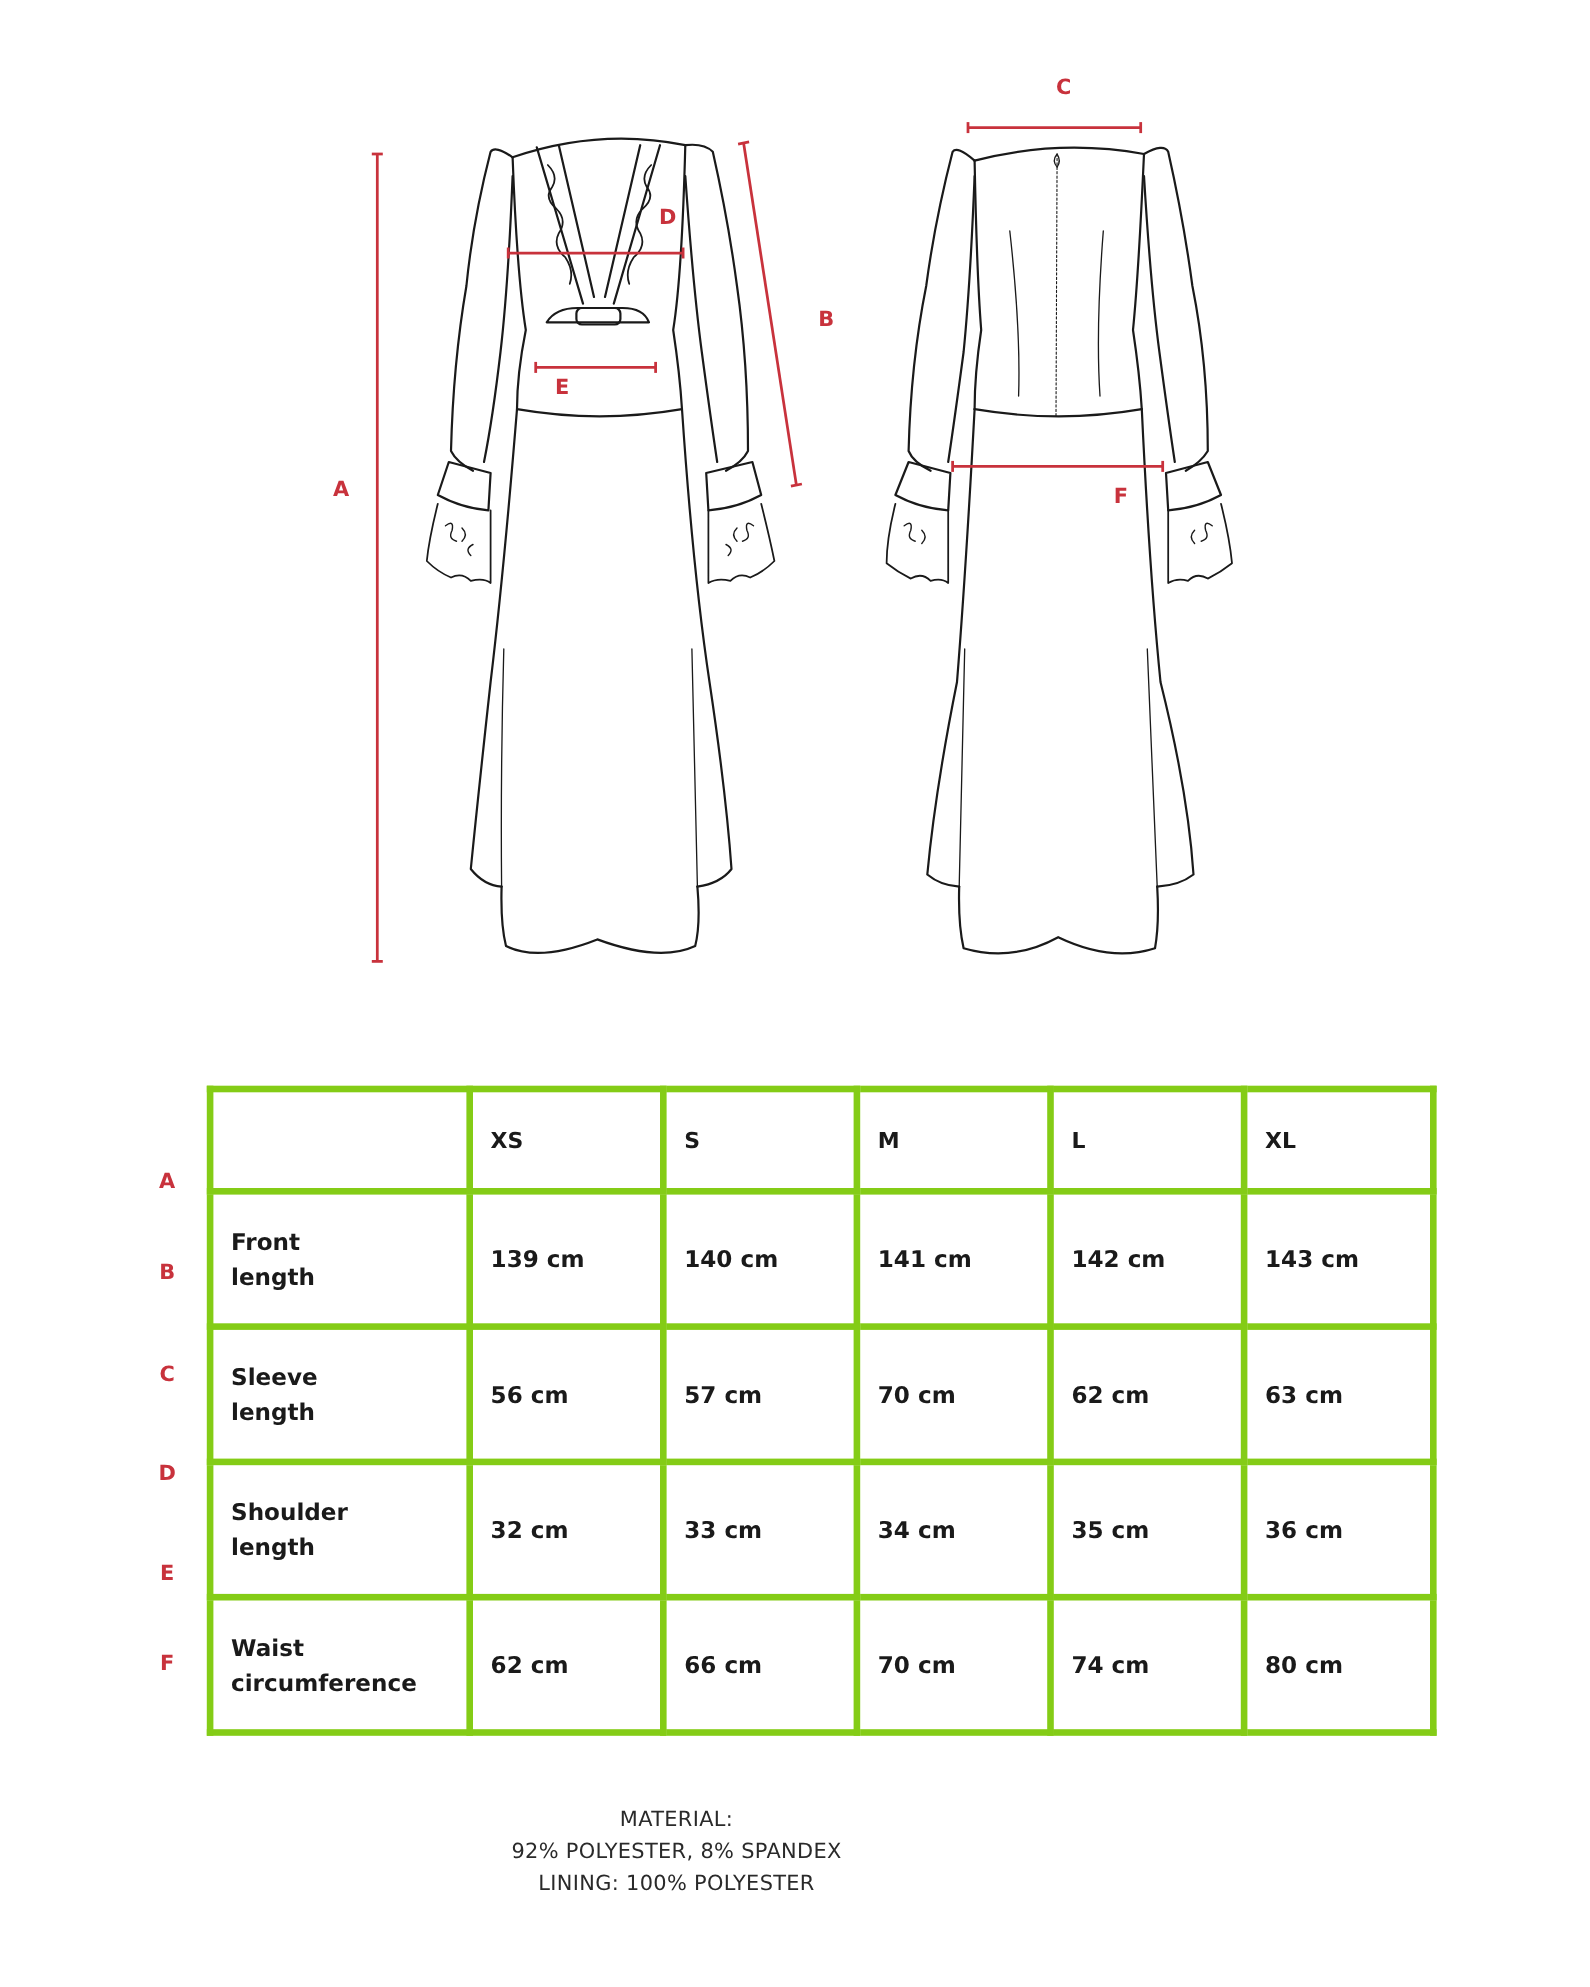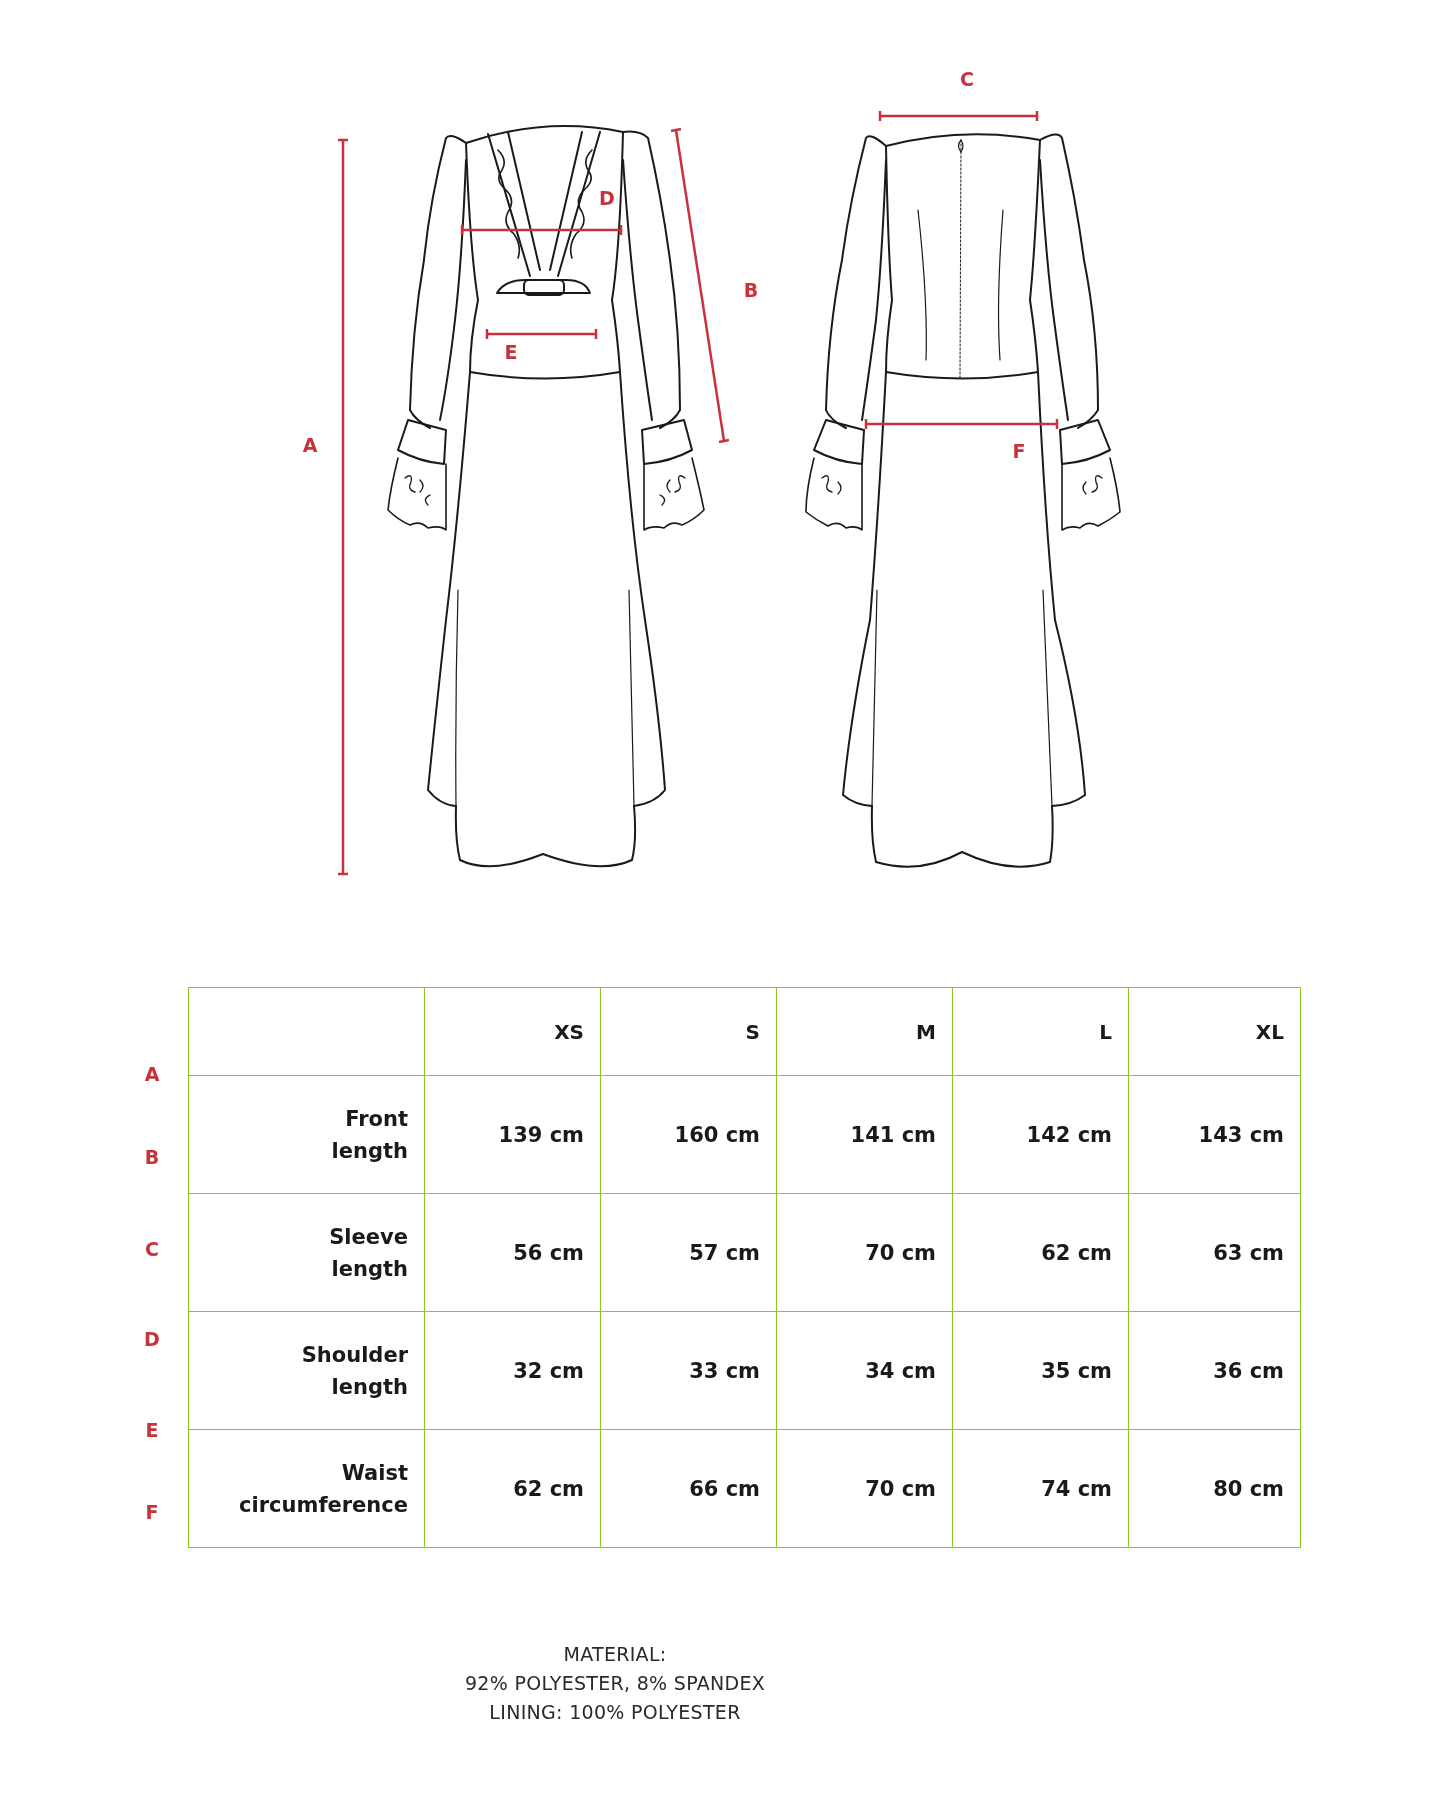--- a/index.html
+++ b/index.html
@@ -1,20 +1,20 @@
 <!DOCTYPE html>
 <html><head>
 <meta charset="utf-8">
 <style>
   html, body { margin:0; padding:0; background:#ffffff; }
   body { width:1445px; height:1806px; position:relative; overflow:hidden; font-family:"DejaVu Sans", sans-serif; color:#1a1a1a; }
   .drawing { position:absolute; left:0; top:0; width:1445px; height:920px; }
   .dim-label { position:absolute; font-family:"DejaVu Sans", sans-serif; font-weight:bold; font-size:19px; color:#c8323c; transform:translate(-50%,-50%); }
   table.size { position:absolute; left:188px; top:987px; width:1112px; border-collapse:collapse; table-layout:fixed; }
-  table.size td, table.size th { border:1px solid #84cc16; text-align:right; vertical-align:middle; padding:16px; }
+  table.size td, table.size th { border:6px solid #84cc16; text-align:left; vertical-align:middle; padding:16px; }
   table.size th { height:55px; font-weight:bold; font-size:20px; }
   table.size td { height:85px; font-size:21px; font-weight:bold; }
   table.size td.rowhead { font-weight:bold; font-size:21px; line-height:32px; }
   .row-letter { position:absolute; left:152px; font-weight:bold; font-size:19px; color:#c8323c; transform:translate(-50%,-50%); }
   .material { position:absolute; left:0; width:1230px; top:1640px; text-align:center; font-size:19px; line-height:29px; color:#2a2a2a; letter-spacing:0.3px; }
 </style>
 </head>
 <body>
 
 <svg class="drawing" viewBox="0 0 1445 920" xmlns="http://www.w3.org/2000/svg">
@@ -150,21 +150,21 @@
     <th></th>
     <th>XS</th>
     <th>S</th>
     <th>M</th>
     <th>L</th>
     <th>XL</th>
   </tr>
   <tr>
     <td class="rowhead"><span>Front</span><br><span>length</span></td>
     <td>139 cm</td>
-    <td>160 cm</td>
+    <td>140 cm</td>
     <td>141 cm</td>
     <td>142 cm</td>
     <td>143 cm</td>
   </tr>
   <tr>
     <td class="rowhead"><span>Sleeve</span><br><span>length</span></td>
     <td>56 cm</td>
     <td>57 cm</td>
     <td>70 cm</td>
     <td>62 cm</td>

